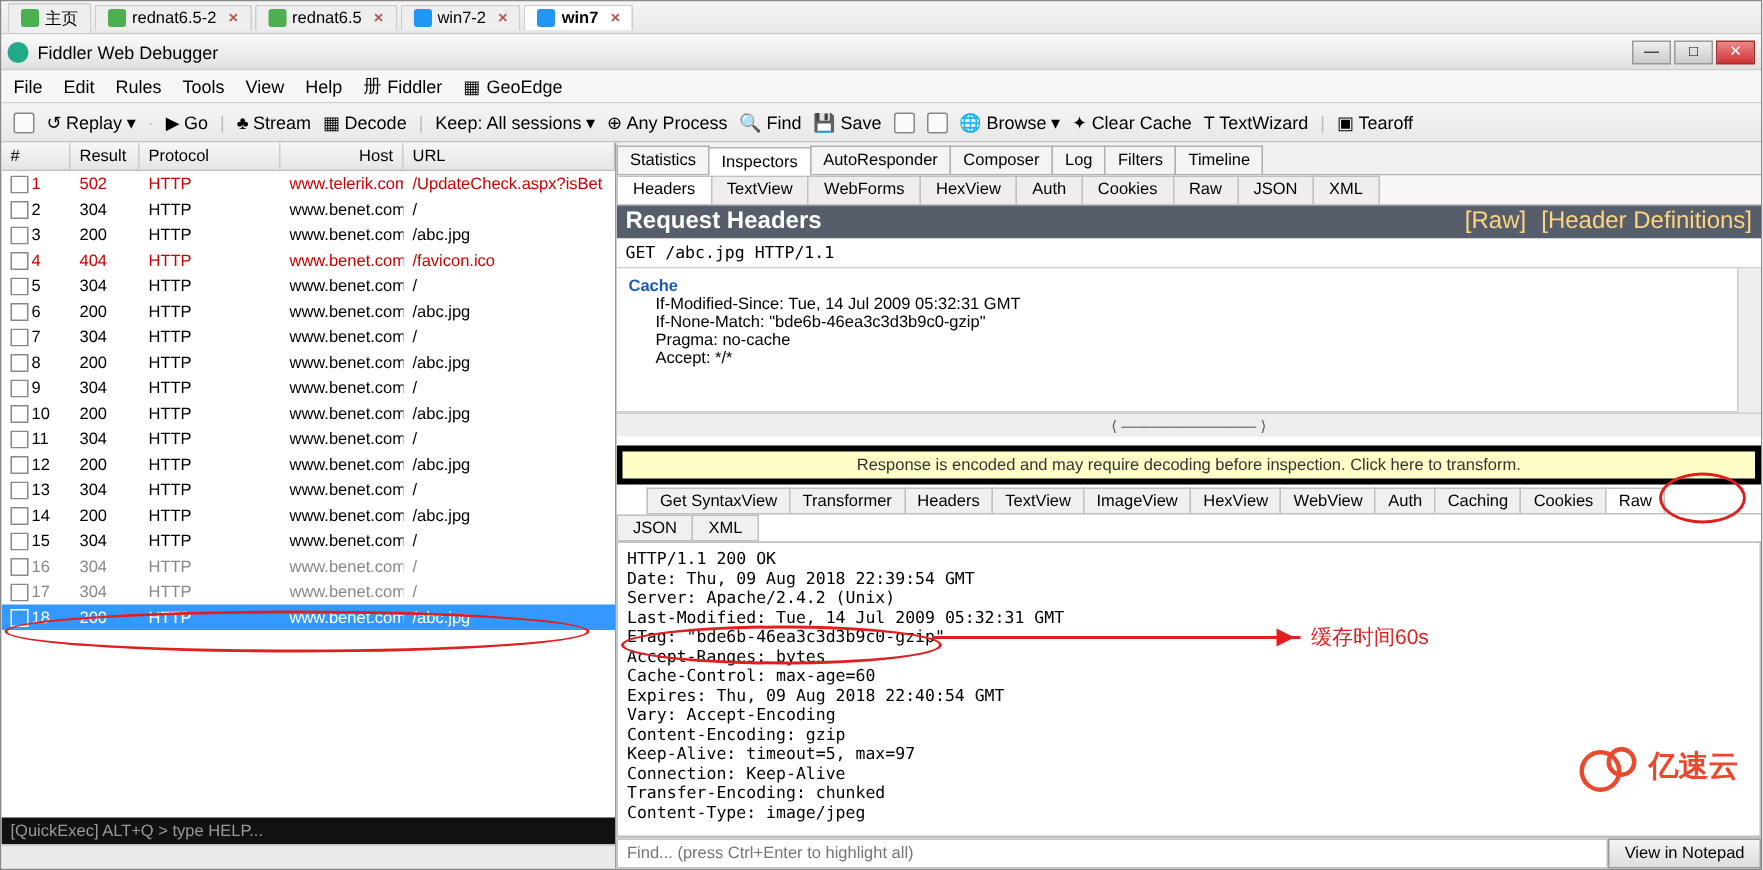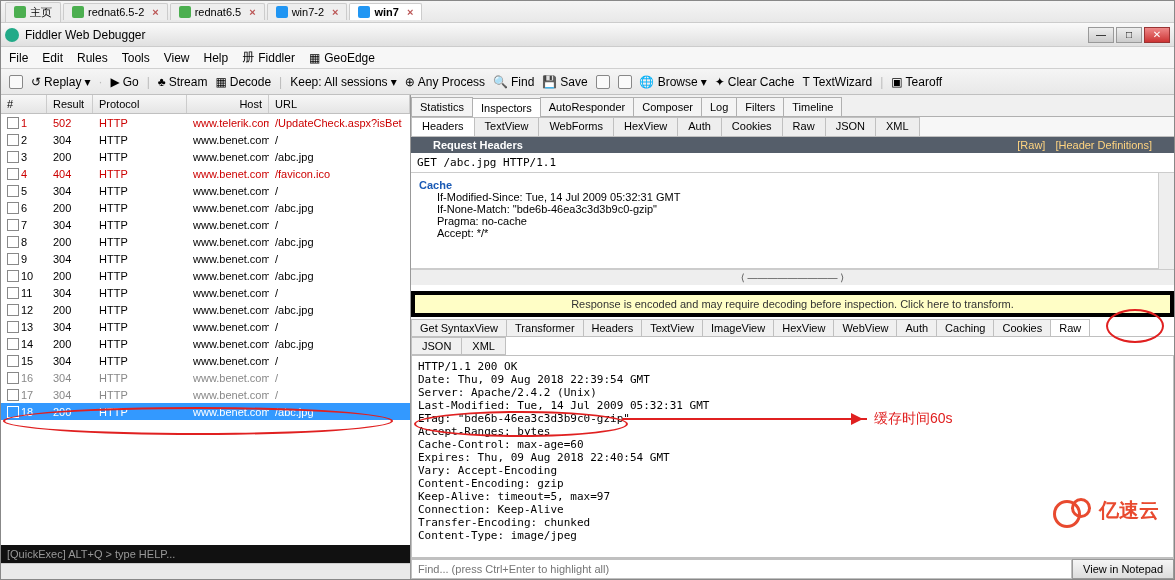--- a/index.html
+++ b/index.html
@@ -44,30 +44,30 @@
   .quickexec{ background:#111;color:#999;padding:3px 6px;font-size:11px;height:18px;}
   .statusbar{ height:16px;background:#eaeaea;border-top:1px solid #ccc;}
   
   .right{ flex:1; display:flex; flex-direction:column; overflow:hidden;}
   .tabs1{ display:flex; background:#f0f0f0; border-bottom:1px solid #b0b0b0; height:22px; align-items:flex-end; font-size:11px;}
   .tabs1 .tab{ padding:3px 8px; border:1px solid #b0b0b0; border-bottom:none; background:#f4f4f4; margin-right:-1px; display:flex;align-items:center;gap:4px; cursor:pointer;}
   .tabs1 .tab.act{ background:#fff; font-weight:normal; position:relative; top:1px;}
   .tabs2{ display:flex; background:#f7f7f7; border-bottom:1px solid #c0c0c0; height:20px; font-size:11px;}
   .tabs2 .tab{ padding:2px 10px; border:1px solid #c0c0c0; border-bottom:none; background:#eee; margin-right:-1px; cursor:pointer;}
   .tabs2 .tab.act{ background:#fff;}
-  .req-head{ background:#555e6a; color:#fff; display:flex; padding:2px 22px; font-size:11px;}
+  .req-head{ background:#555e6a; color:#fff; display:flex; padding:2px 6px; font-size:16px;}
   .req-head .rtitle{ flex:1; font-weight:bold;}
   .req-head .link{ color:#ffd480; margin-left:10px; cursor:pointer;}
   .req-line{ font-family:Consolas,monospace; font-size:11px; padding:3px 6px; background:#fff; border-bottom:1px solid #ccc;}
   .req-body{ font-size:11px; padding:4px 8px; background:#fff; height:96px; overflow:auto; border-bottom:1px solid #ccc;}
   .req-body .sec{ font-weight:bold; color:#1a5ab5; margin-top:2px;}
   .req-body .prop{ margin-left:18px;}
   .hscroll{ height:16px; background:#eee; border-top:1px solid #ccc; display:flex;align-items:center;justify-content:center;font-size:10px;color:#555;}
   .transform-bar{ background:#fffec6; border:4px solid #000000; color:#333; font-size:11px; text-align:center; padding:3px; margin:6px 0 2px 0;}
-  .tabs3{ display:flex; border-bottom:1px solid #c0c0c0; font-size:11px; position:relative;}
+  .tabs3{ display:flex; border-bottom:1px solid #c0c0c0; font-size:11px; position:relative;margin-left:20px;}
   .tabs3 .tab{ padding:2px 8px; border:1px solid #c0c0c0; border-bottom:none; background:#f0f0f0; margin-right:-1px; cursor:pointer;}
   .tabs3 .tab.act{ background:#fff;}
   .raw-circle{ position:absolute; right:10px; top:-10px; width:58px; height:34px; border:2px solid #e02020; border-radius:50%; pointer-events:none;}
   .tabs4{ display:flex; border-bottom:1px solid #c0c0c0; font-size:11px;}
   .tabs4 .tab{ padding:2px 10px; border:1px solid #c0c0c0; background:#f0f0f0; margin-right:-1px; cursor:pointer;}
   .raw-area{ flex:1; position:relative; border:1px solid #c0c0c0; margin-top:-1px; overflow:hidden;}
   .raw-text{ font-family:Consolas,monospace; font-size:11px; padding:4px 6px; white-space:pre; line-height:13px; height:160px;}
   .arrow{ position:absolute; top:62px; left:210px; width:245px; height:2px; background:#e02020;}
   .arrow::after{content:'';position:absolute;right:-2px;top:-5px;border:6px solid transparent;border-left:12px solid #e02020;}
   .ann-oval{ position:absolute; top:55px; left:2px; width:214px; height:26px; border:2px solid #e02020; border-radius:50%;}

